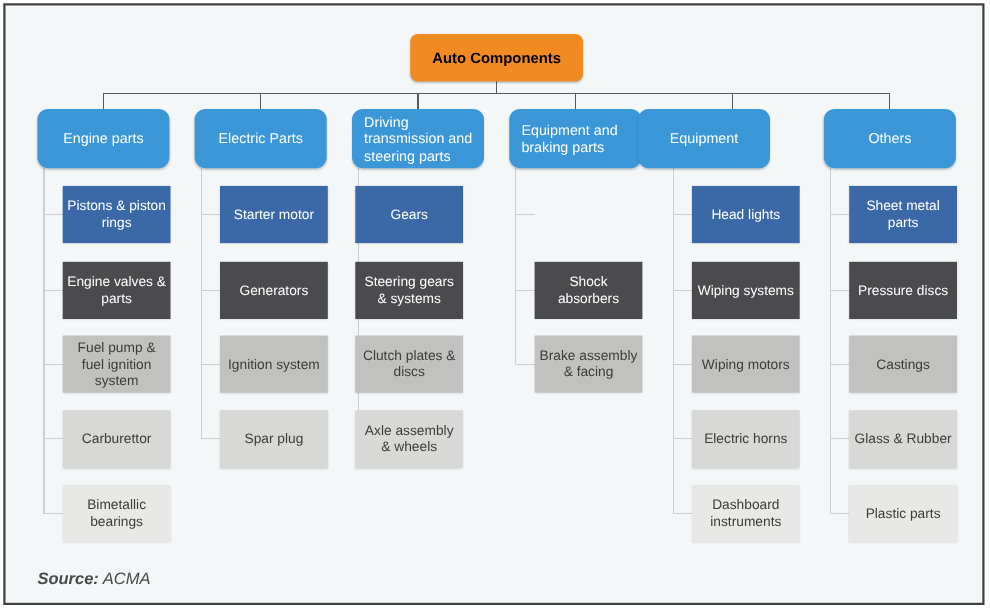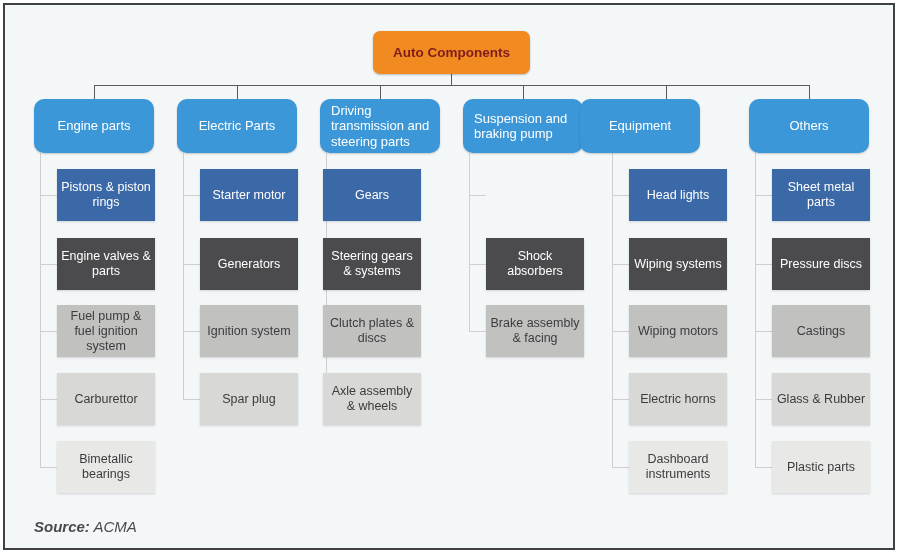--- a/index.html
+++ b/index.html
@@ -9,21 +9,21 @@
   }
   .frame {
     position: absolute; left: 3px; top: 3px; right: 5px; bottom: 4px;
     border: 2px solid #3f4043; background: #f4f7f8;
   }
   .canvas { position: absolute; inset: 0; }
   svg.connectors { position: absolute; left: 0; top: 0; pointer-events: none; }
 
   .root-node {
     position: absolute; left: 368px; top: 26px; width: 157px; height: 43px;
-    background: var(--root-orange); color: #7f1d1d; font-weight: bold; font-size: 13.5px;
+    background: var(--root-orange); color: #000000; font-weight: bold; font-size: 13.5px;
     border-radius: 7px; display: flex; align-items: center; justify-content: center;
     box-shadow: 0 1px 2px rgba(0,0,0,0.25);
   }
   .branch-header {
     position: absolute; width: 120px; height: 54px; top: 94px;
     background: var(--header-blue); color: #ffffff; font-size: 13px; line-height: 15.5px;
     border-radius: 10px; display: flex; align-items: center; justify-content: center;
     text-align: center; padding: 4px 8px; box-shadow: 0 1px 2px rgba(0,0,0,0.2);
   }
   .branch-header.align-left { justify-content: flex-start; text-align: left; padding-left: 11px; }
@@ -115,21 +115,21 @@
       <div class="node lvl1 n1 r1">Generators</div>
       <div class="node lvl2 n1 r2">Ignition system</div>
       <div class="node lvl3 n1 r3">Spar plug</div>
 
       <div class="branch-header align-left c2">Driving transmission and steering parts</div>
       <div class="node lvl0 n2 r0">Gears</div>
       <div class="node lvl1 n2 r1">Steering gears &amp; systems</div>
       <div class="node lvl2 n2 r2">Clutch plates &amp; discs</div>
       <div class="node lvl3 n2 r3">Axle assembly &amp; wheels</div>
 
-      <div class="branch-header align-left c3">Suspension and braking pump</div>
+      <div class="branch-header align-left c3">Equipment and braking parts</div>
       <div class="node lvl1 n3 r1">Shock absorbers</div>
       <div class="node lvl2 n3 r2">Brake assembly &amp; facing</div>
 
       <div class="branch-header c4">Equipment</div>
       <div class="node lvl0 n4 r0">Head lights</div>
       <div class="node lvl1 n4 r1">Wiping systems</div>
       <div class="node lvl2 n4 r2">Wiping motors</div>
       <div class="node lvl3 n4 r3">Electric horns</div>
       <div class="node lvl4 n4 r4">Dashboard instruments</div>
 

